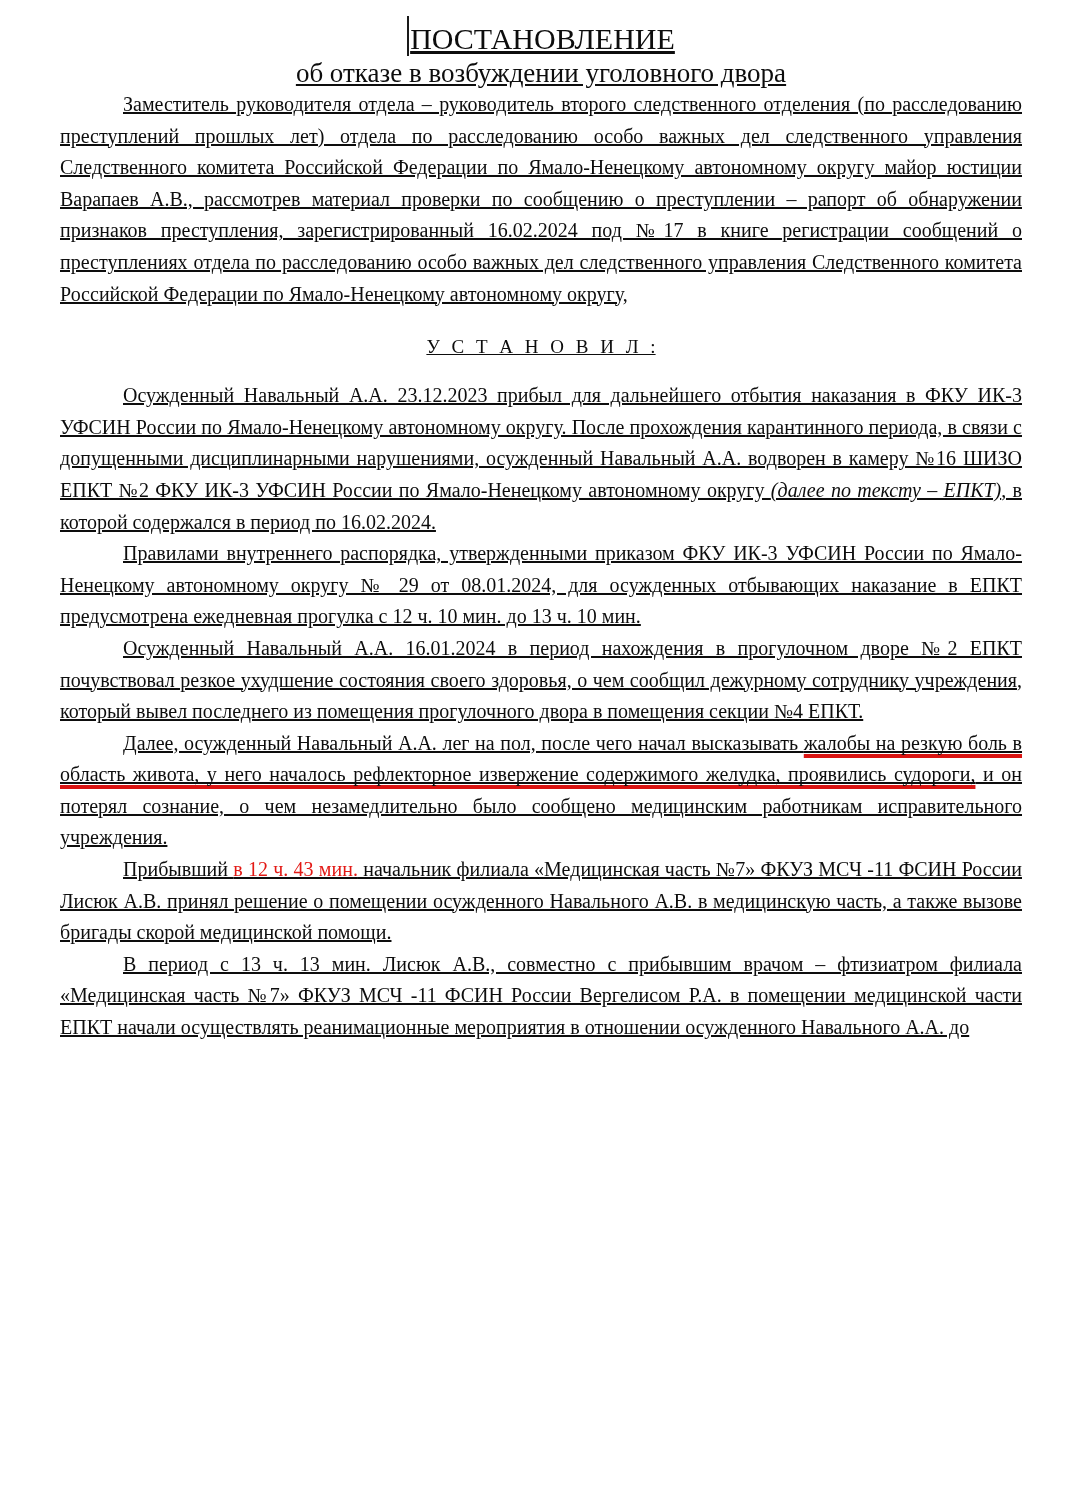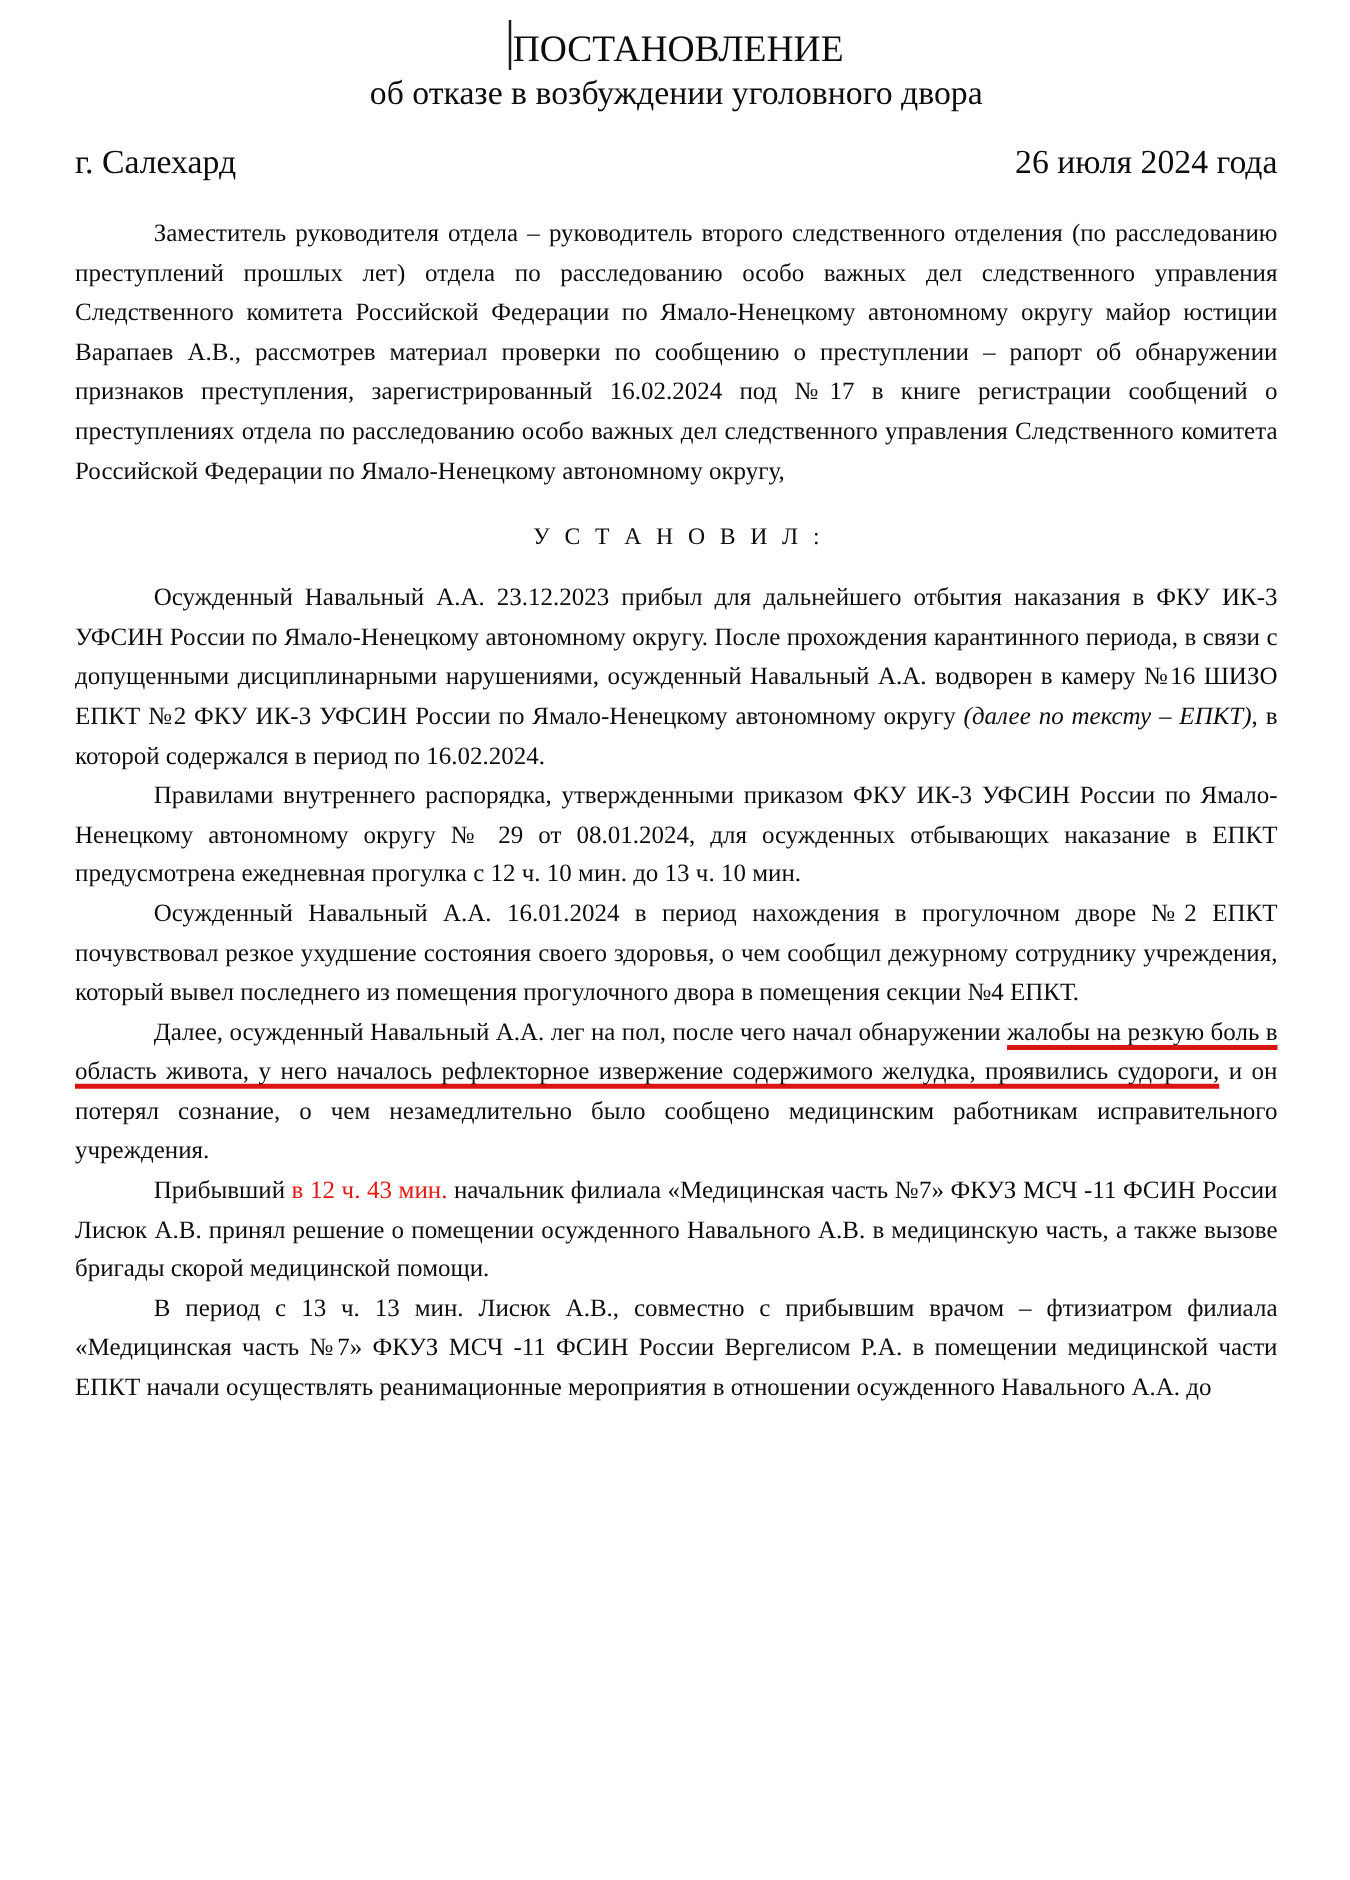--- a/index.html
+++ b/index.html
@@ -15,20 +15,21 @@
     height:1504px;
     background:var(--paper);
     color:var(--ink);
     font-family:"Liberation Serif","DejaVu Serif",serif;
     overflow:hidden;
   }
   .page{
     width:1080px;
     height:1160px;
     padding:16px 58px 30px 60px;
+    text-decoration:underline;
   }
   .title{
     margin:0;
     text-align:center;
     font-size:30px;
     font-weight:normal;
     line-height:36px;
     white-space:nowrap;
   }
   .caret{
@@ -78,34 +79,30 @@
 </style>
 </head>
 <body>
 
 <div class="page">
 
   <h1 class="title"><span class="caret"></span><span>ПОСТАНОВЛЕНИЕ</span></h1>
 
   <div class="subtitle">об отказе в возбуждении уголовного двора</div>
 
-  <div class="place-date">
-    <span>г. Салехард</span>
-    <span>26 июля 2024 года</span>
-  </div>
 
   <p class="para">Заместитель руководителя отдела – руководитель второго следственного отделения (по расследованию преступлений прошлых лет) отдела по расследованию особо важных дел следственного управления Следственного комитета Российской Федерации по Ямало-Ненецкому автономному округу майор юстиции Варапаев А.В., рассмотрев материал проверки по сообщению о преступлении – рапорт об обнаружении признаков преступления, зарегистрированный 16.02.2024 под №17 в книге регистрации сообщений о преступлениях отдела по расследованию особо важных дел следственного управления Следственного комитета Российской Федерации по Ямало-Ненецкому автономному округу,</p>
 
   <div class="heading">У С Т А Н О В И Л :</div>
 
   <p class="para"><span>Осужденный Навальный А.А. 23.12.2023 прибыл для дальнейшего отбытия наказания в ФКУ ИК-3 УФСИН России по Ямало-Ненецкому автономному округу. После прохождения карантинного периода, в связи с допущенными дисциплинарными нарушениями, осужденный Навальный А.А. водворен в камеру №16 ШИЗО ЕПКТ №2 ФКУ ИК-3 УФСИН России по Ямало-Ненецкому автономному округу </span><span class="italic">(далее по тексту – ЕПКТ)</span><span>, в которой содержался в период по 16.02.2024.</span></p>
 
   <p class="para">Правилами внутреннего распорядка, утвержденными приказом ФКУ ИК-3 УФСИН России по Ямало-Ненецкому автономному округу № 29 от 08.01.2024, для осужденных отбывающих наказание в ЕПКТ предусмотрена ежедневная прогулка с 12 ч. 10 мин. до 13 ч. 10 мин.</p>
 
   <p class="para">Осужденный Навальный А.А. 16.01.2024 в период нахождения в прогулочном дворе №2 ЕПКТ почувствовал резкое ухудшение состояния своего здоровья, о чем сообщил дежурному сотруднику учреждения, который вывел последнего из помещения прогулочного двора в помещения секции №4 ЕПКТ.</p>
 
-  <p class="para"><span>Далее, осужденный Навальный А.А. лег на пол, после чего начал обнаружении </span><span class="underl">жалобы на резкую боль в область живота, у него началось рефлекторное извержение содержимого желудка, проявились судороги,</span><span> и он потерял сознание, о чем незамедлительно было сообщено медицинским работникам исправительного учреждения.</span></p>
+  <p class="para"><span>Далее, осужденный Навальный А.А. лег на пол, после чего начал высказывать </span><span class="underl">жалобы на резкую боль в область живота, у него началось рефлекторное извержение содержимого желудка, проявились судороги,</span><span> и он потерял сознание, о чем незамедлительно было сообщено медицинским работникам исправительного учреждения.</span></p>
 
   <p class="para"><span>Прибывший </span><span class="red">в 12 ч. 43 мин.</span><span> начальник филиала «Медицинская часть №7» ФКУЗ МСЧ -11 ФСИН России Лисюк А.В. принял решение о помещении осужденного Навального А.В. в медицинскую часть, а также вызове бригады скорой медицинской помощи.</span></p>
 
   <p class="para">В период с 13 ч. 13 мин. Лисюк А.В., совместно с прибывшим врачом – фтизиатром филиала «Медицинская часть №7» ФКУЗ МСЧ -11 ФСИН России Вергелисом Р.А. в помещении медицинской части ЕПКТ начали осуществлять реанимационные мероприятия в отношении осужденного Навального А.А. до</p>
 
 </div>
 
 </body></html>

